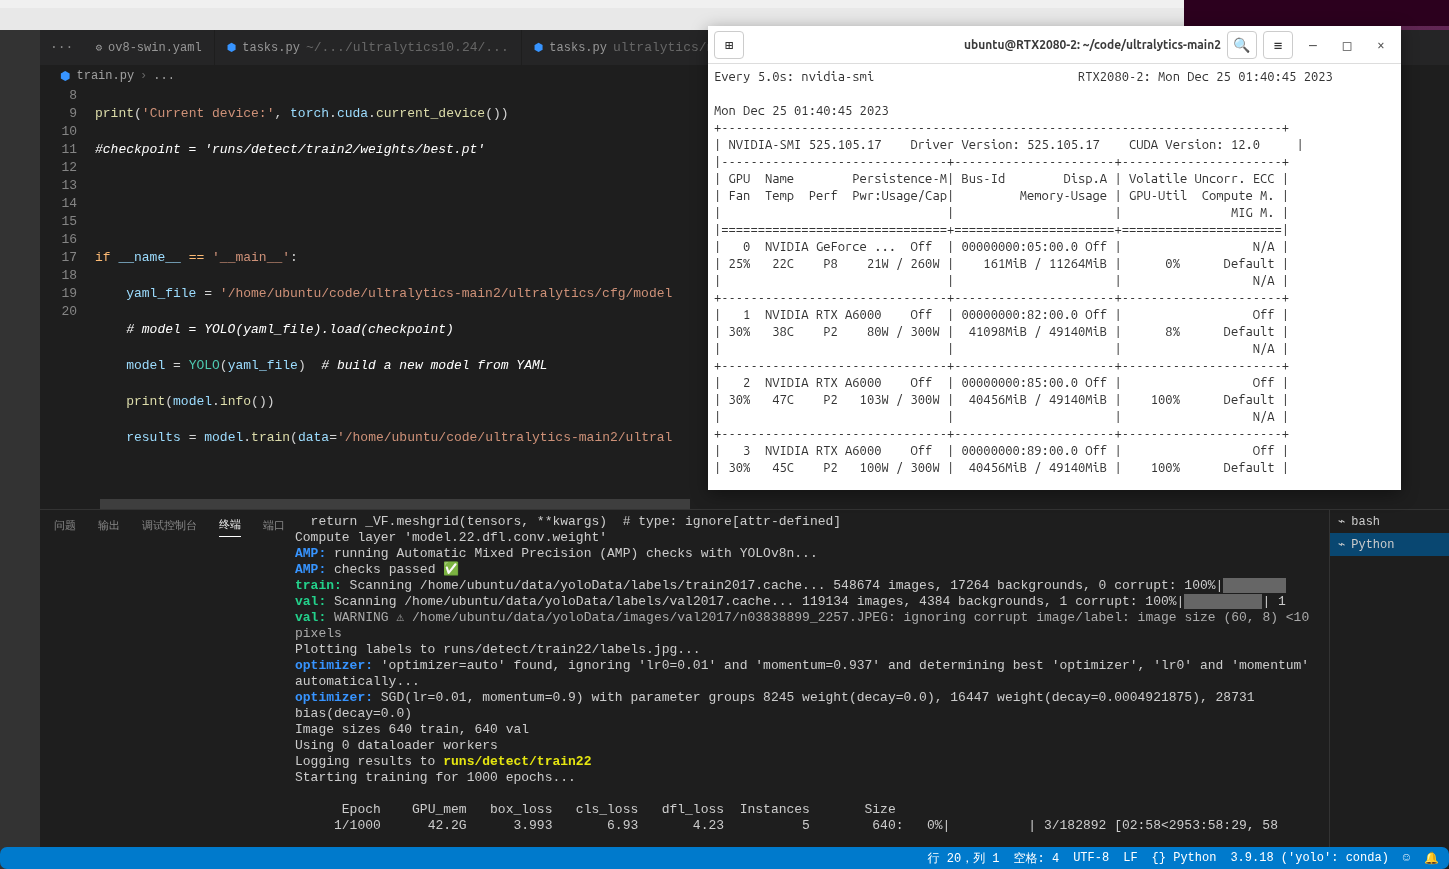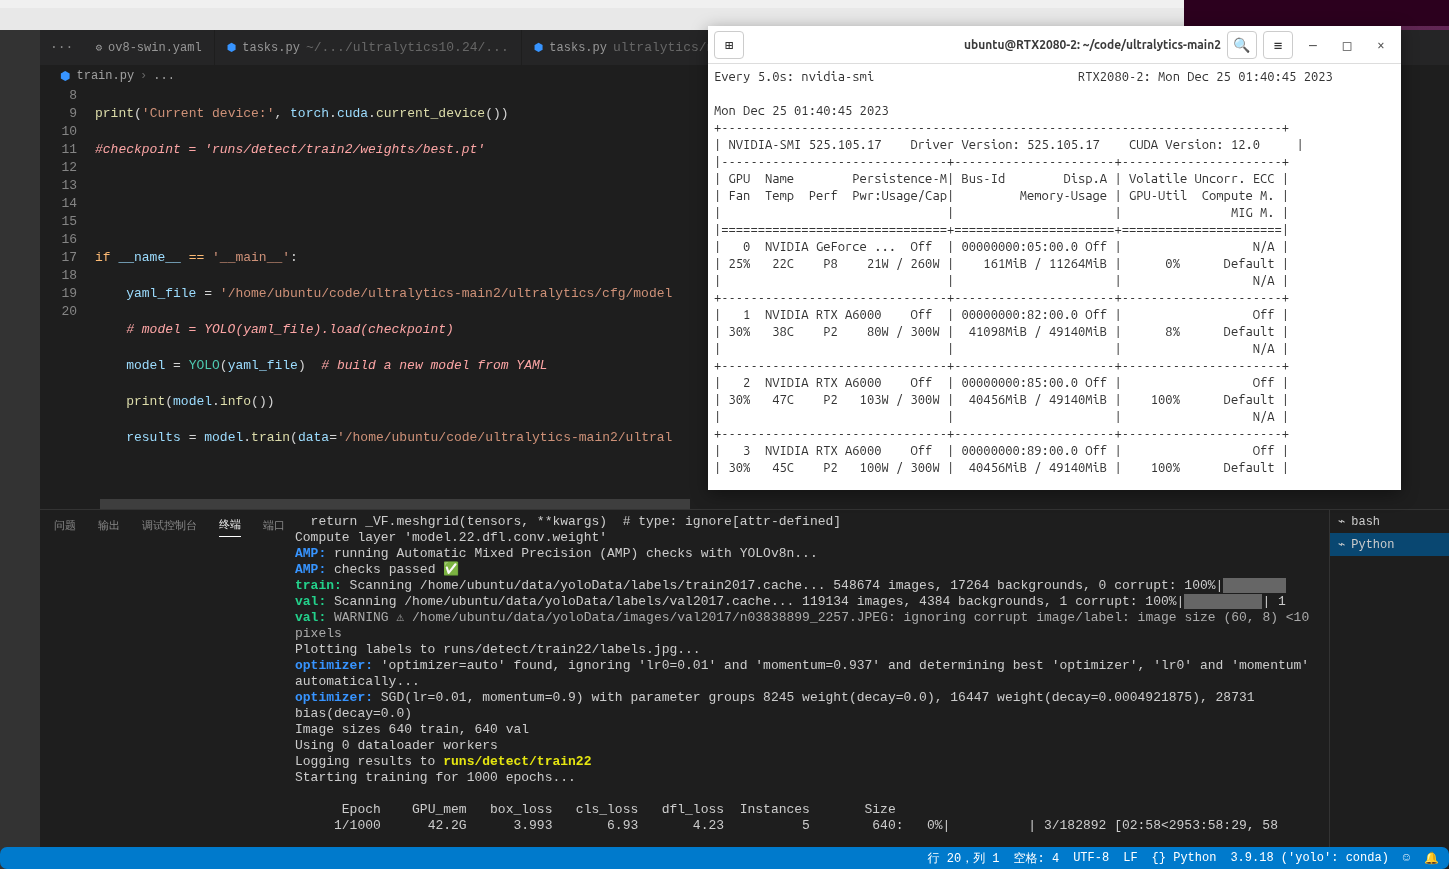--- a/index.html
+++ b/index.html
@@ -83,21 +83,21 @@
   }
   .gutter div { height: 18px; }
   .code { flex: 1; white-space: pre; overflow: hidden; }
   .code .line { height: 18px; }
 
   .tok-fn { color: #dcdcaa; }
   .tok-kw { color: #fdba74; }
   .tok-str { color: #ce9178; }
   .tok-var { color: #9cdcfe; }
   .tok-type { color: #4ec9b0; }
-  .tok-comment { color: #fca5a5; font-style: italic; }
+  .tok-comment { color: #ffffff; font-style: italic; }
 
   .hscroll {
     height: 10px;
     background: #1e1e1e;
     position: relative;
   }
   .hscroll .thumb {
     position: absolute;
     left: 60px; top: 0; width: 590px; height: 10px;
     background: #3e3e3e;

